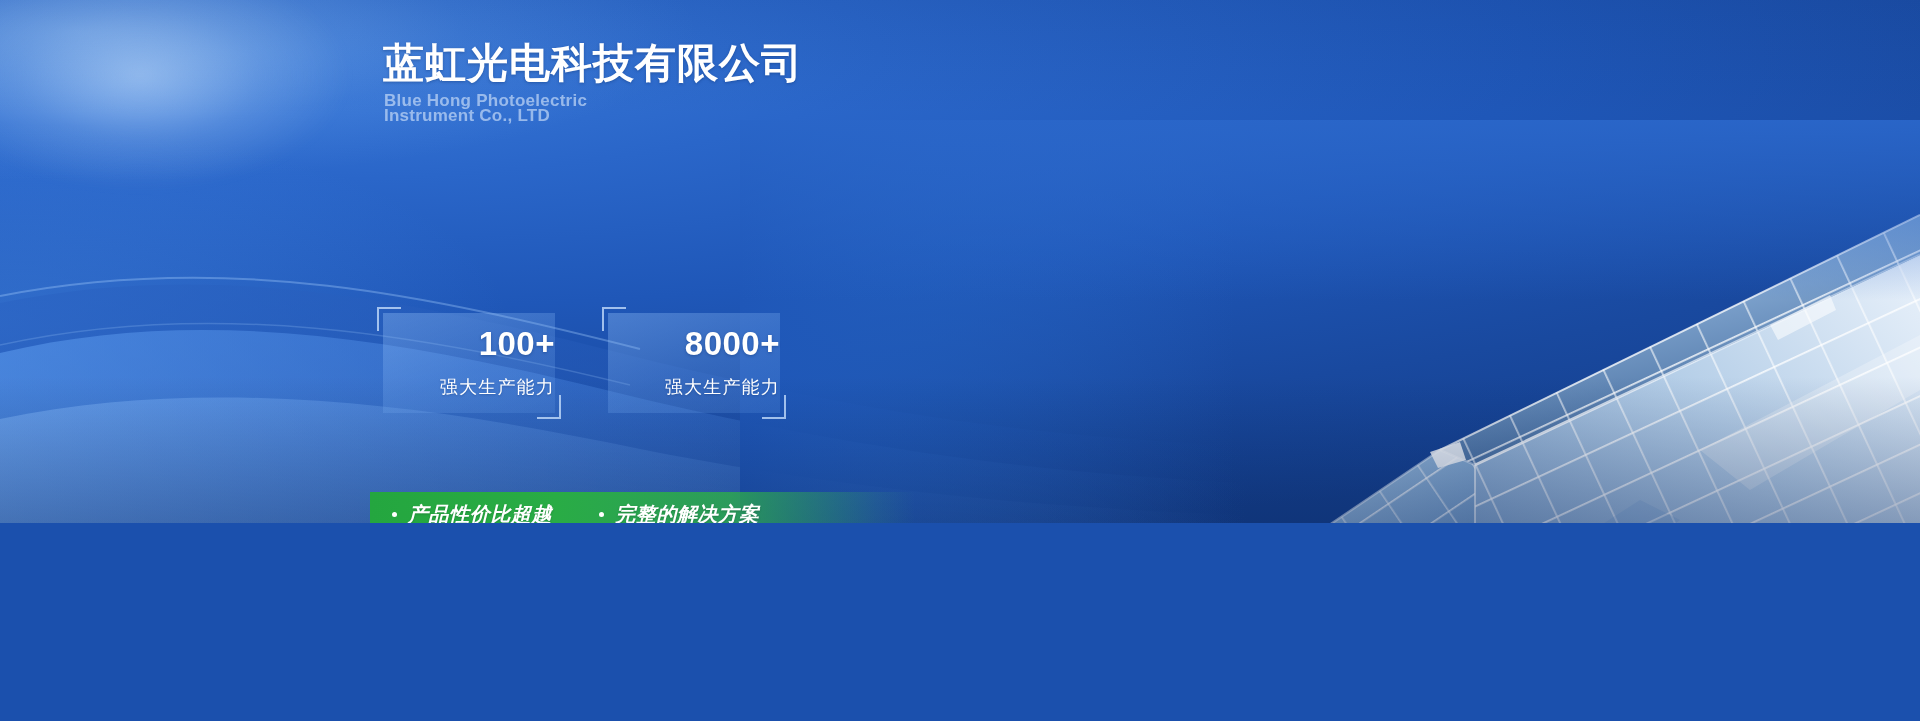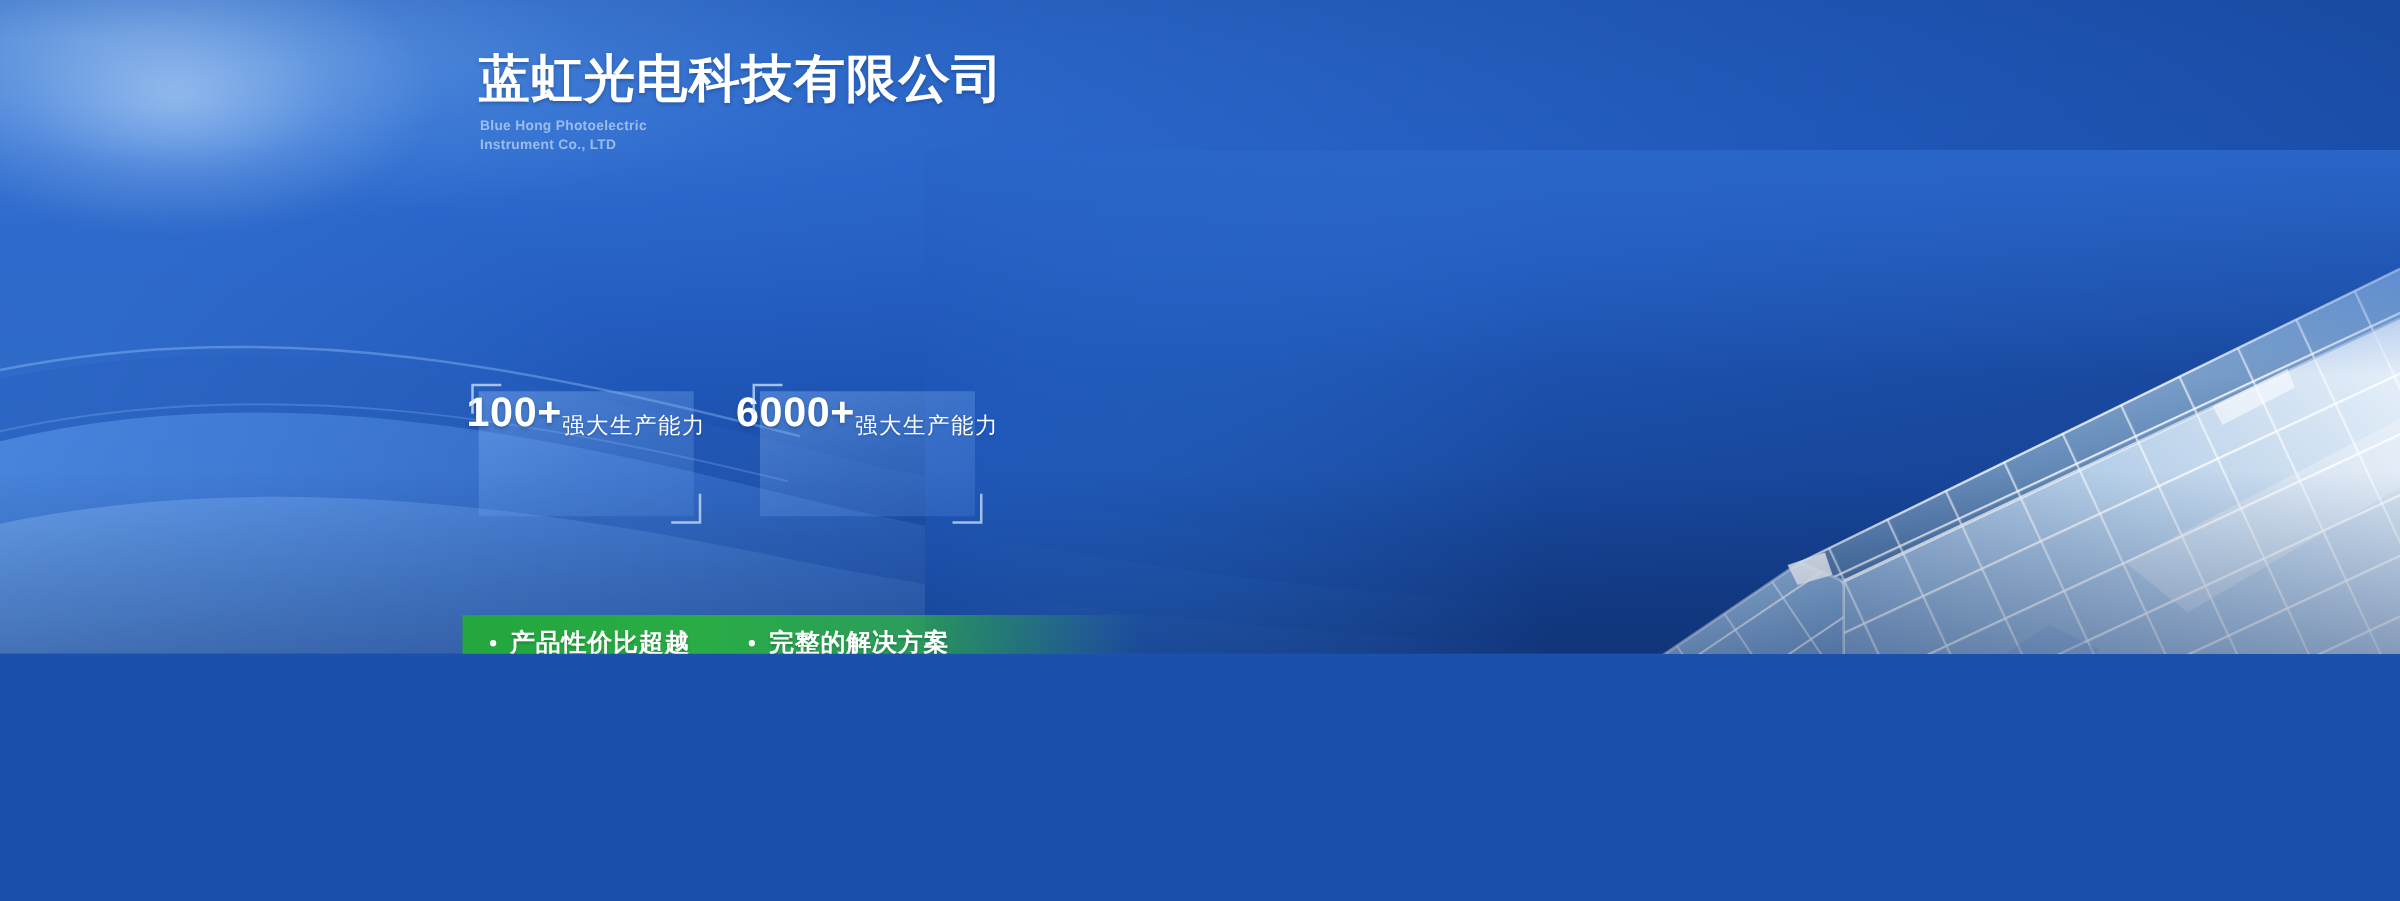--- a/index.html
+++ b/index.html
@@ -45,61 +45,61 @@
   .content{position:absolute;left:383px;top:0;width:1100px;height:721px;}
 
   .title{
     position:absolute;top:40px;left:0;
     font-size:41px;font-weight:700;color:#ffffff;letter-spacing:1px;
     line-height:1.15;text-shadow:0 1px 3px rgba(10,40,95,.35);
     white-space:nowrap;
   }
   .subtitle{
     position:absolute;top:94px;left:1px;
-    font-size:11px;line-height:14.5px;font-weight:600;
+    font-size:17px;line-height:14.5px;font-weight:600;
     color:rgba(214,230,252,.62);letter-spacing:.25px;
   }
   .subtitle div{white-space:nowrap;}
 
   .para{
     position:absolute;left:0;
     font-size:20.5px;line-height:31px;color:#f2f7ff;
     letter-spacing:.3px;width:800px;
     text-shadow:0 1px 2px rgba(10,40,95,.30);
   }
   .para.p1{top:148px;}
   .para.p2{top:212px;}
   .para div{white-space:nowrap;}
 
   
   .stats{position:absolute;top:313px;left:0;display:flex;gap:53px;}
   .stat{
     position:relative;width:172px;height:100px;
-    display:flex;align-items:flex-start;justify-content:center;
+    display:flex;flex-direction:column;align-items:flex-end;justify-content:center;
     background:linear-gradient(160deg, rgba(150,195,250,.36) 0%, rgba(120,172,240,.26) 55%, rgba(100,155,230,.20) 100%);
   }
   .stat .brk{position:absolute;width:22px;height:22px;pointer-events:none;}
   .stat .brk.tl{left:-6px;top:-6px;border-left:2px solid rgba(205,228,255,.75);border-top:2px solid rgba(205,228,255,.75);}
   .stat .brk.br{right:-6px;bottom:-6px;border-right:2px solid rgba(205,228,255,.75);border-bottom:2px solid rgba(205,228,255,.75);}
   .stat .num{
     font-size:33px;font-weight:700;color:#ffffff;line-height:1;
     letter-spacing:.5px;text-shadow:0 1px 3px rgba(10,40,95,.35);
   }
   .stat .lbl{
     margin-top:15px;font-size:18px;color:#ffffff;letter-spacing:1.2px;
     text-shadow:0 1px 2px rgba(10,40,95,.30);white-space:nowrap;
   }
 
   
   .banner{
     position:absolute;left:370px;top:492px;width:545px;height:45px;
     background:linear-gradient(to right, #24a63f 0%, #29ac45 34%, rgba(45,175,72,.78) 66%, rgba(70,185,95,.12) 93%, rgba(80,190,105,0) 100%);
     display:flex;align-items:center;
   }
-  .tag{display:flex;align-items:center;white-space:nowrap;color:#fff;}
+  .tag{display:flex;align-items:center;white-space:nowrap;color:#fff;font-style:italic;}
   .tag.t1{margin-left:22px;}
   .tag.t2{margin-left:47px;}
   .tag .dot{
     width:5px;height:5px;border-radius:50%;background:#ffffff;
     margin-right:11px;flex:none;
   }
   .tag .txt{
     font-size:20px;font-weight:700;letter-spacing:.6px;
     text-shadow:0 1px 2px rgba(10,60,25,.30);
   }
@@ -242,21 +242,21 @@
     <div class="stats">
       <div class="stat">
         <span class="brk tl"></span>
         <span class="brk br"></span>
         <div class="num">100+</div>
         <div class="lbl">强大生产能力</div>
       </div>
       <div class="stat">
         <span class="brk tl"></span>
         <span class="brk br"></span>
-        <div class="num">6000+</div>
+        <div class="num">8000+</div>
         <div class="lbl">强大生产能力</div>
       </div>
     </div>
   </div>
 
   <div class="banner">
     <div class="tag t1">
       <span class="dot"></span>
       <span class="txt">产品性价比超越</span>
     </div>

